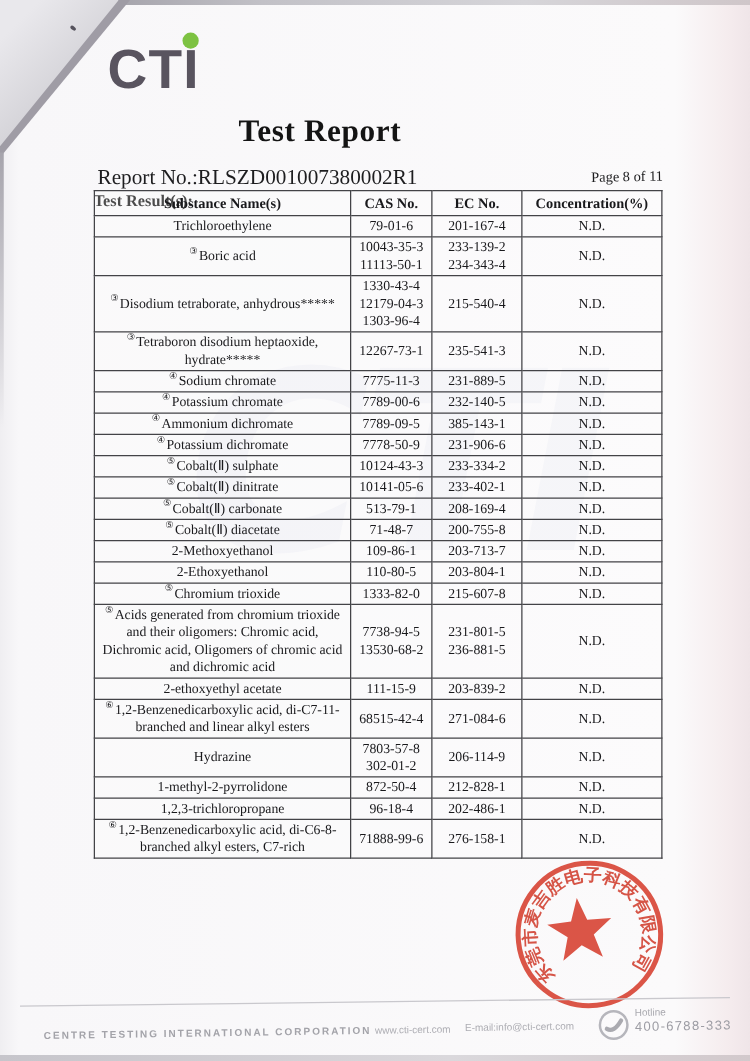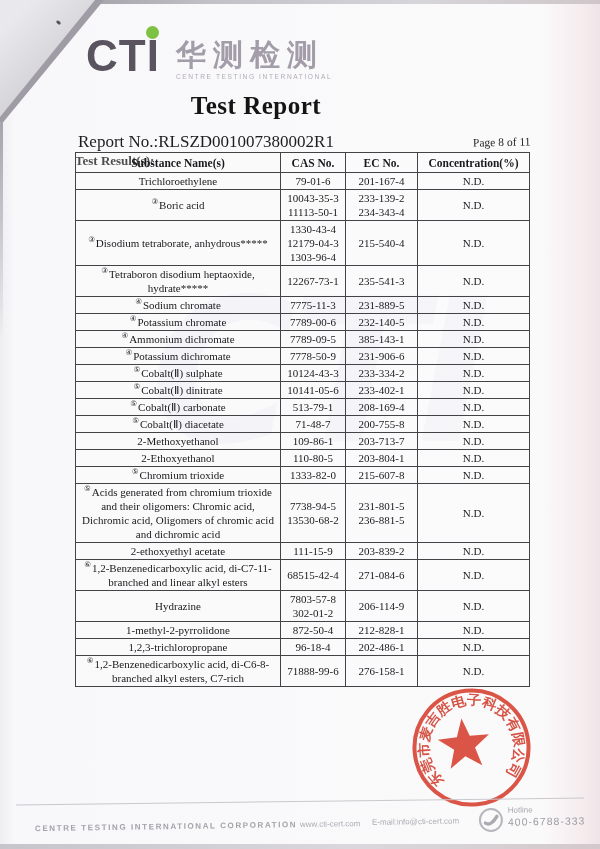--- a/index.html
+++ b/index.html
@@ -76,24 +76,20 @@
   <div class="corner-light"></div>
   <div class="corner-dot"></div>
   <div class="edge-left"></div>
 
   <div class="watermark">CTI</div>
 
   <div class="logo">
     <div class="logo-cti">
       <span>CTI</span>
       <span class="logo-dot"></span>
-    </div>
-    <div class="logo-cn-wrap">
-      <div class="logo-cn">华测检测</div>
-      <div class="logo-sub">CENTRE TESTING INTERNATIONAL</div>
     </div>
   </div>
 
   <div class="title">Test Report</div>
   <div class="report-no">Report No.:RLSZD001007380002R1</div>
   <div class="page-no">Page 8 of 11</div>
   <div class="section-label">Test Result(s):</div>
 
   <div class="tbl-wrap">
     <table>

